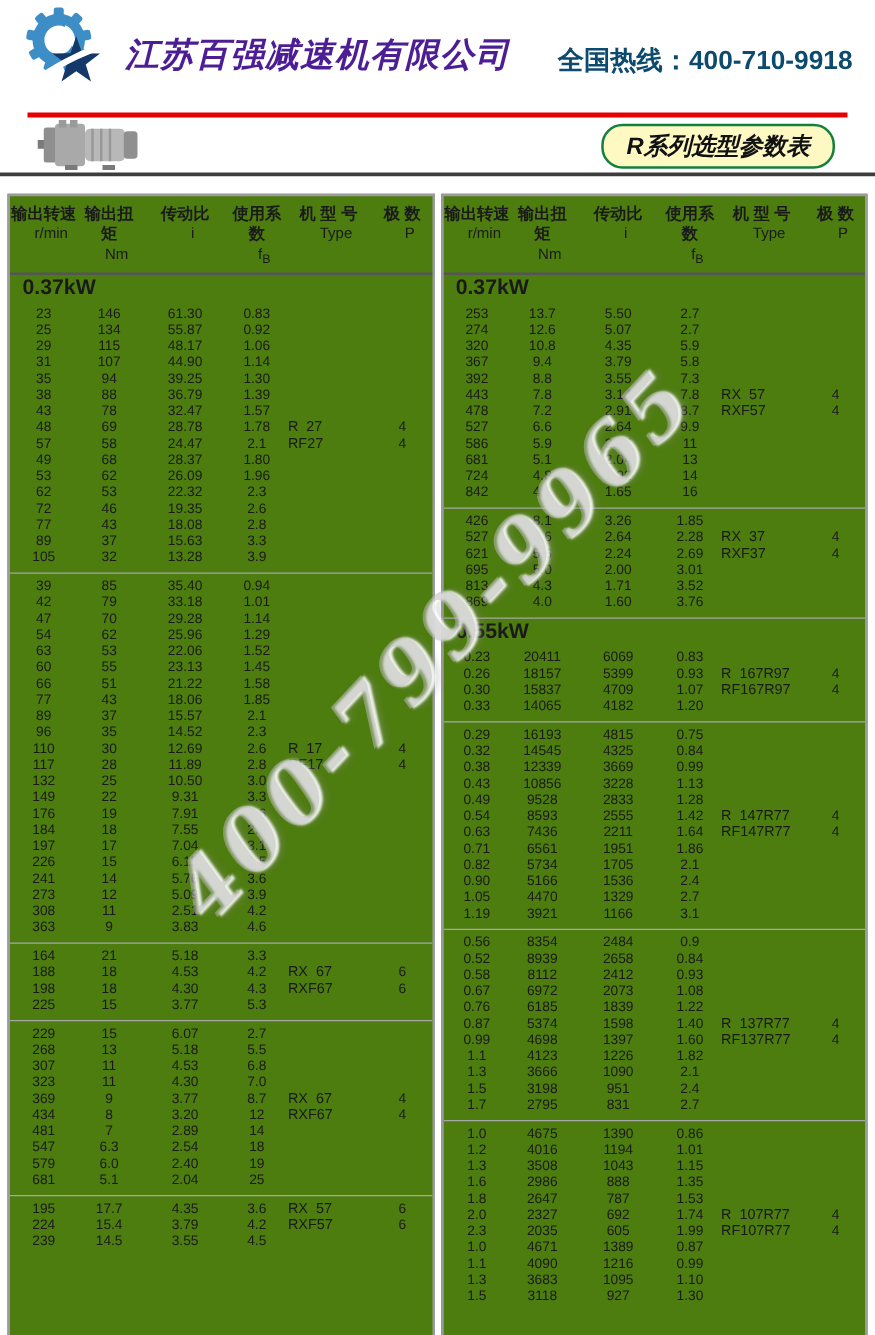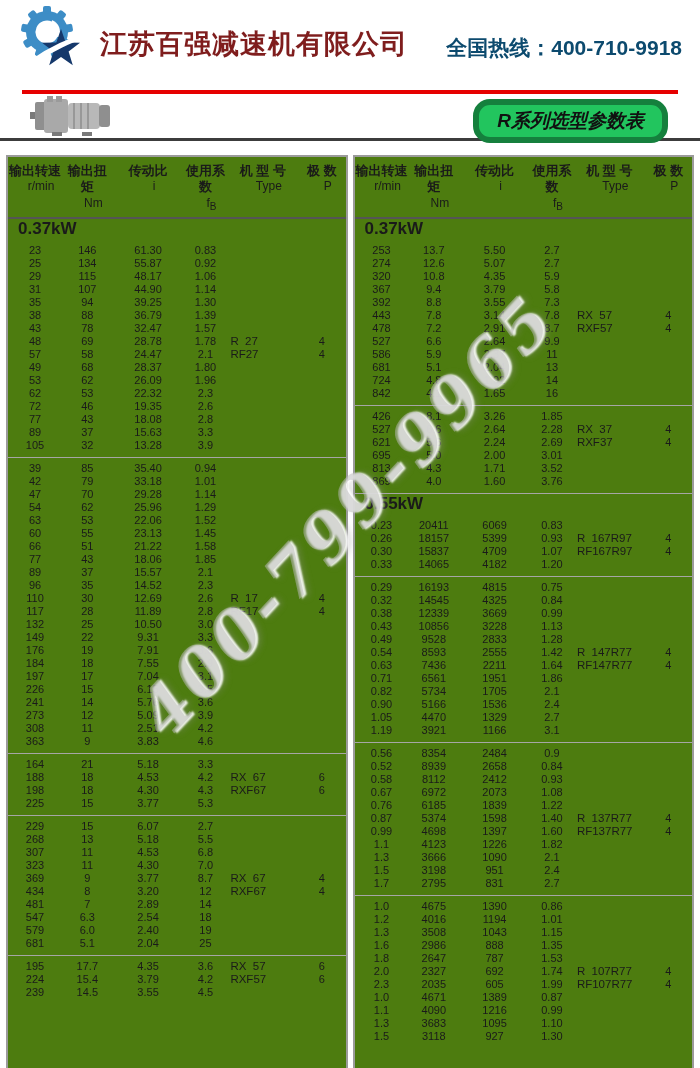--- a/index.html
+++ b/index.html
@@ -4,31 +4,31 @@
 <style>
   html,body{margin:0;padding:0;}
   body{
     width:700px;height:1068px;position:relative;overflow:hidden;
     background:#ffffff;color:#1a1a1a;
     font-family:"Liberation Sans","DejaVu Sans",sans-serif;
   }
   
   .page-header{position:relative;height:90px;}
   .logo{position:absolute;left:16px;top:4px;}
-  .company{position:absolute;left:100px;top:26px;font-size:27px;font-weight:bold;letter-spacing:1px;color:#7f1d1d;}
+  .company{position:absolute;left:100px;top:26px;font-size:27px;font-weight:bold;letter-spacing:1px;color:#4c1d95;font-style:italic;}
   .hotline{position:absolute;right:18px;top:34px;font-size:21px;font-weight:bold;color:#0c4a6e;}
   .red-line{height:4px;background:#e60000;margin:0 22px;}
   
   .subheader{position:relative;height:44px;}
   .motor{position:absolute;left:30px;top:0px;}
   .badge{
     position:absolute;right:32px;top:5px;
-    border:6px solid #15803d;border-radius:17px;
+    border:2px solid #15803d;border-radius:17px;
     padding:3px 18px;font-size:19px;font-weight:bold;font-style:italic;color:#111;
-    background:#22c55e;
+    background:#fef9c3;
   }
   .dark-line{height:3px;background:#3c3c3c;}
   
   .tables{display:flex;gap:5px;padding:14px 6px 0 6px;}
   .tcol{
     width:50%;height:1042px;box-sizing:border-box;
     border:2px solid #9b9b9b;background:#4d7c0f;overflow:hidden;
   }
   .grid{display:grid;grid-template-columns:16% 15% 21% 13% 21% 14%;}
   .thead{padding:6px 0 4px 0;border-bottom:2px solid #555;}

